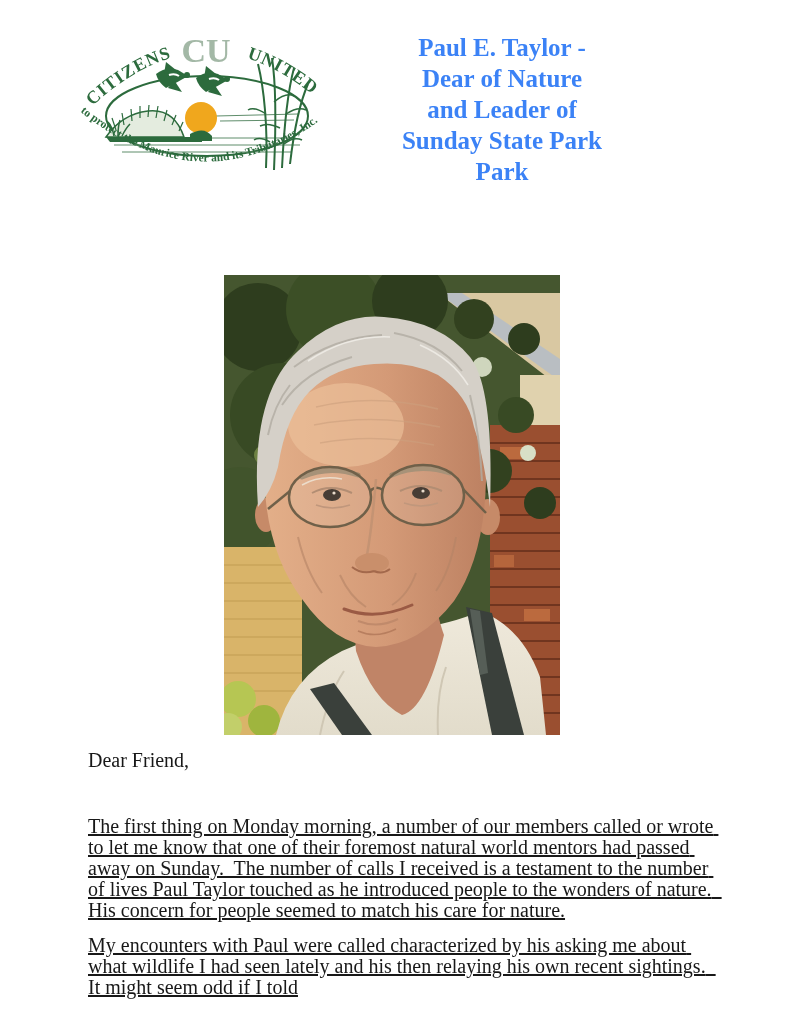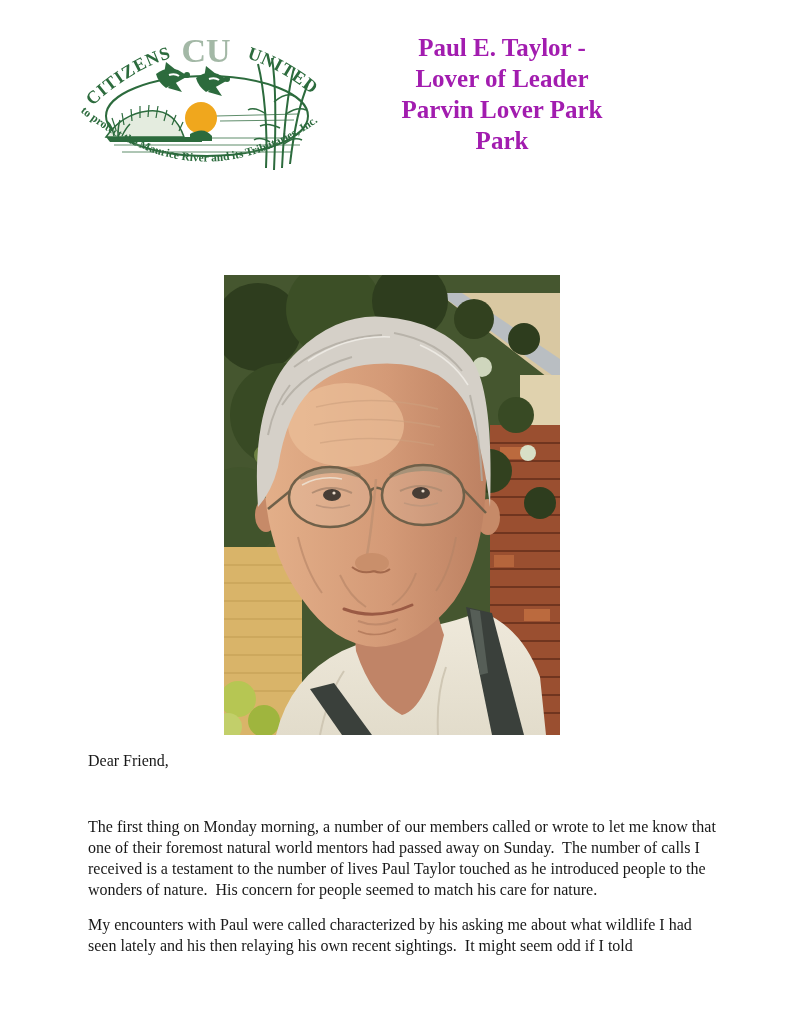--- a/index.html
+++ b/index.html
@@ -9,35 +9,35 @@
     background:#ffffff;
     margin:0 auto;
     overflow:hidden;
     font-family:"Liberation Serif", serif;
   }
   
   .logo{position:absolute;left:70px;top:18px;width:276px;height:176px;}
   
   .title-block{
     position:absolute;left:368px;top:32px;width:268px;
-    text-align:center;color:#a21caf;
+    text-align:center;color:#3b82f6;
     font-weight:bold;font-size:25px;line-height:31px;
     font-family:"Liberation Serif", serif;
   }
   .title-line{display:block;}
   
   .portrait{position:absolute;left:224px;top:275px;width:336px;height:460px;}
   
   .letter{
     position:absolute;left:88px;top:750px;width:632px;
-    color:#181818;font-size:16px;line-height:21px;
+    color:#181818;font-size:20px;line-height:21px;
     font-family:"Liberation Serif", serif;
   }
   .salutation{margin:0 0 45px 0;}
-  .letter p{margin:11px 0 14px 0;white-space:pre-wrap;}
+  .letter p{margin:11px 0 14px 0;white-space:pre-wrap;text-decoration:underline;}
 </style>
 </head>
 <body>
 
 <div class="page">
 
   <svg class="logo" viewBox="0 0 276 176" aria-hidden="true">
     <defs>
       <path id="arcTop" d="M 14 96 Q 137 -26 262 94" fill="none"></path>
       <path id="arcBottom" d="M 8 92 Q 137 196 266 90" fill="none"></path>
@@ -112,22 +112,23 @@
     </text>
     <text x="136" y="44" text-anchor="middle" font-family="'Liberation Serif',serif" font-weight="bold" font-size="34" fill="#a3b8a6">CU</text>
 
     <text font-family="'Liberation Serif',serif" font-weight="bold" font-size="11.5" fill="#2c6b3d">
       <textPath href="#arcBottom" startOffset="1%">to protect the Maurice River and its Tributaries, Inc.</textPath>
     </text>
   </svg>
 
   <div class="title-block">
     <span class="title-line">Paul E. Taylor -</span>
-    <span class="title-line">Lover of Leader</span>
-    <span class="title-line">Parvin Lover Park</span>
+    <span class="title-line">Dear of Nature</span>
+    <span class="title-line">and Leader of</span>
+    <span class="title-line">Sunday State Park</span>
     <span class="title-line">Park</span>
   </div>
 
   <svg class="portrait" viewBox="0 0 336 460" aria-hidden="true">
     <defs>
       <linearGradient id="skin" x1="0" y1="0" x2="1" y2="0">
         <stop offset="0" stop-color="#e3af89"></stop>
         <stop offset="0.55" stop-color="#d49a77"></stop>
         <stop offset="1" stop-color="#bd8162"></stop>
       </linearGradient>

